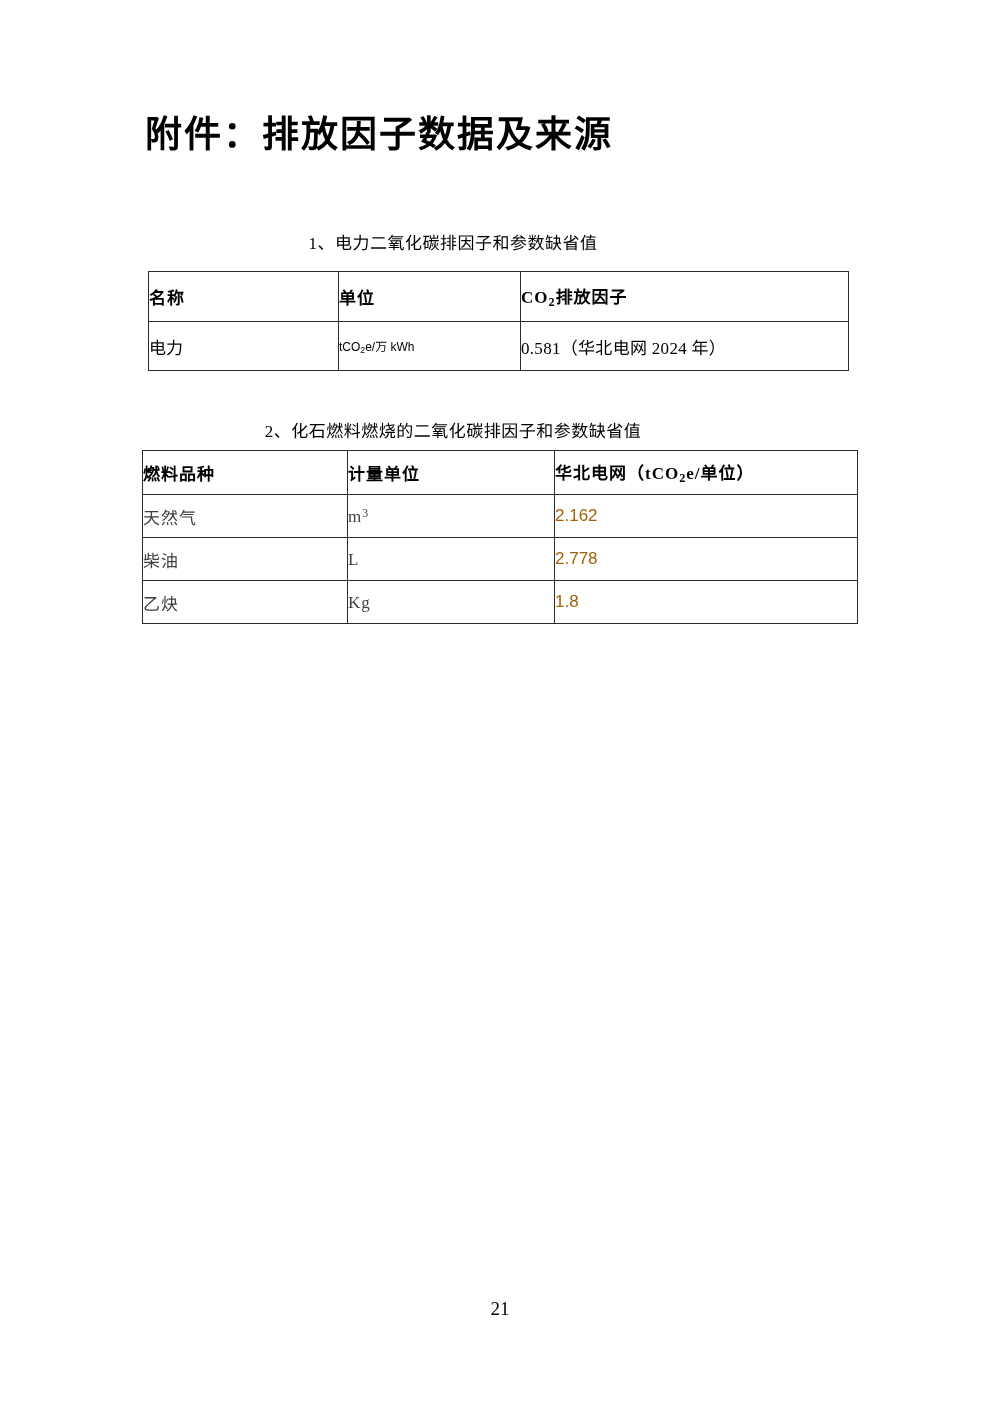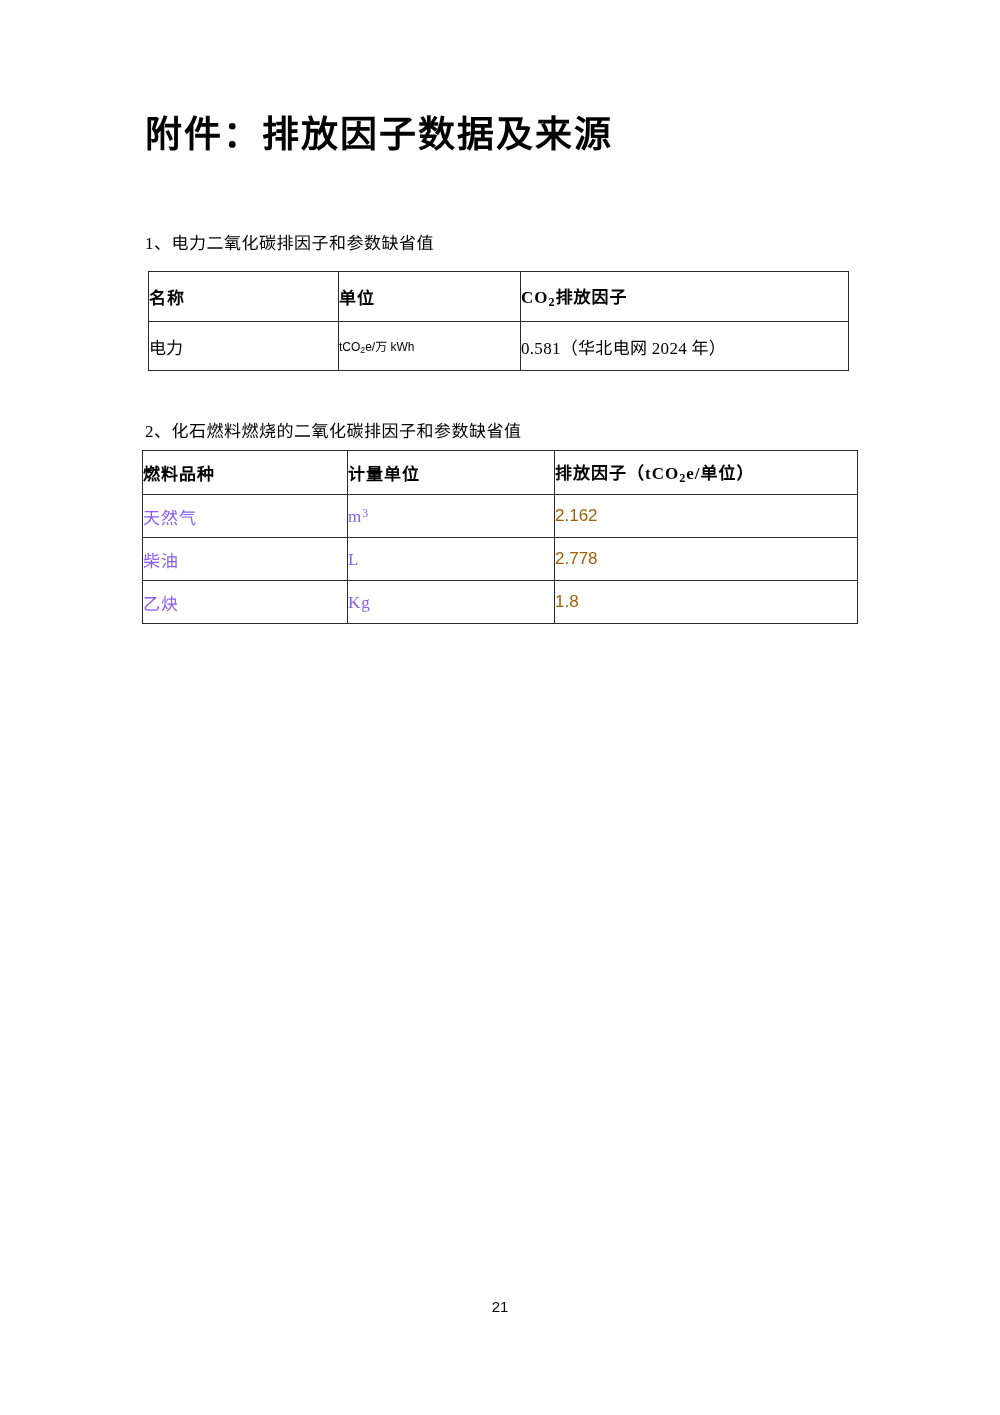--- a/index.html
+++ b/index.html
@@ -31,20 +31,21 @@
     font-weight: bold;
     font-size: 37px;
     letter-spacing: 2px;
     line-height: 1.2;
     margin: 0 0 0 0;
     padding-top: 18px;
     white-space: nowrap;
   }
 
   .section-caption {
+    text-align: center;
     font-family: "Liberation Serif", "DejaVu Serif", serif;
     font-size: 17px;
     letter-spacing: 0.5px;
     margin: 0;
     padding: 0;
   }
 
   .caption-1 {
     margin-top: 72px;
     margin-bottom: 17px;
@@ -119,21 +120,21 @@
     font-weight: bold;
     font-size: 17px;
     letter-spacing: 1px;
   }
   #table-fuel tbody td {
     height: 42px;
     font-size: 17px;
   }
   #table-fuel tbody td.name,
   #table-fuel tbody td.unit {
-    color: #8b5cf6;
+    color: #404040;
     font-family: "Liberation Serif", "DejaVu Serif", serif;
     letter-spacing: 1px;
   }
   #table-fuel tbody td.value {
     font-family: Liberation Sans, sans-serif;
     font-size: 17px;
     color: #a16207;
   }
 
   sub {
@@ -144,22 +145,22 @@
     font-size: 0.7em;
     vertical-align: 0.45em;
   }
 
   .page-number {
     position: absolute;
     left: 0;
     right: 0;
     top: 1298px;
     text-align: center;
-    font-family: Liberation Sans, sans-serif;
-    font-size: 15px;
+    font-family: Liberation Serif, serif;
+    font-size: 19px;
   }
 </style>
 </head>
 <body>
 
 <div class="page">
 
   <h1 class="doc-title">附件：排放因子数据及来源</h1>
 
   <p class="section-caption caption-1">1、电力二氧化碳排因子和参数缺省值</p>
@@ -191,21 +192,21 @@
   <table class="data-table" id="table-fuel">
     <colgroup>
       <col class="c1">
         <col class="c2">
         <col class="c3">
     </colgroup>
     <thead>
       <tr>
         <th>燃料品种</th>
         <th>计量单位</th>
-        <th><span>排放因子（tCO</span><sub>2</sub><span>e/单位）</span></th>
+        <th><span>华北电网（tCO</span><sub>2</sub><span>e/单位）</span></th>
       </tr>
     </thead>
     <tbody>
       <tr>
         <td class="name">天然气</td>
         <td class="unit"><span>m</span><sup>3</sup></td>
         <td class="value">2.162</td>
       </tr>
       <tr>
         <td class="name">柴油</td>

